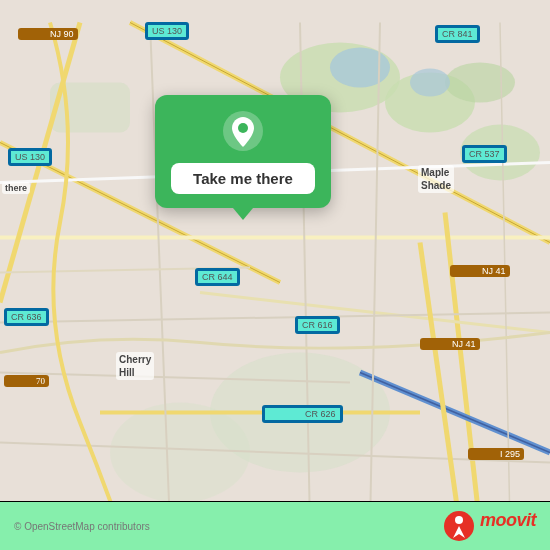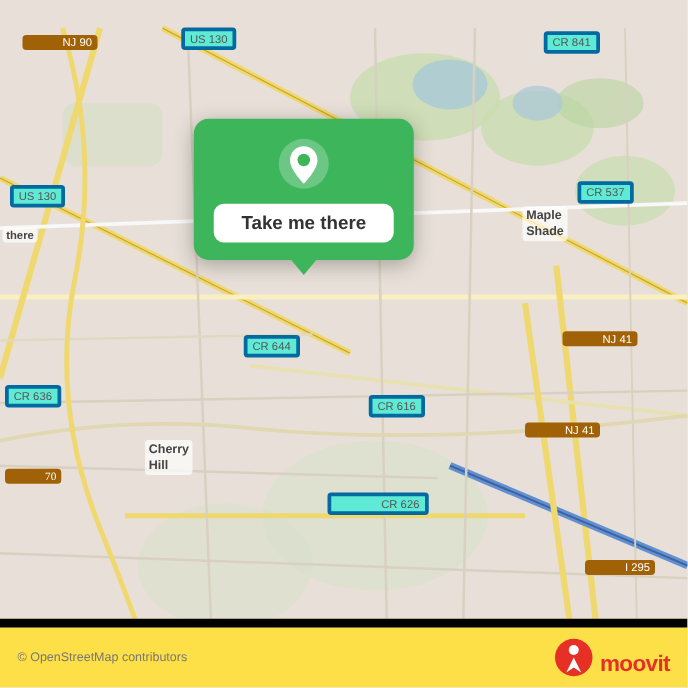--- a/index.html
+++ b/index.html
@@ -60,26 +60,26 @@
       cursor: pointer;
       white-space: nowrap;
     }
 
     
     .bottom-bar {
       position: absolute;
       bottom: 0;
       left: 0;
       width: 100%;
-      background: #fde047;
+      background: #86efac;
       padding: 8px 14px;
       display: flex;
       align-items: center;
       justify-content: space-between;
-      border-top: 7px solid #000000;
+      border-top: 1px solid #000000;
       z-index: 20;
     }
 
     .bottom-bar-left {
       display: flex;
       flex-direction: column;
       gap: 1px;
     }
 
     .attribution {
@@ -88,22 +88,23 @@
     }
 
     .location-title {
       font-size: 13px;
       color: #222;
       font-weight: 500;
     }
 
     .moovit-logo {
       display: flex;
-      align-items: flex-end;
+      align-items: flex-start;
       gap: 5px;
+      font-style: italic;
     }
 
     .moovit-icon {
       width: 32px;
       height: 32px;
     }
 
     .moovit-text {
       font-size: 18px;
       font-weight: bold;
@@ -211,21 +212,21 @@
   </svg>
 
   <div class="road-label highway-label" style="top:28px; left:18px;">NJ 90</div>
   <div class="road-label" style="top:22px; left:145px;">US 130</div>
   <div class="road-label" style="top:148px; left:8px;">US 130</div>
   <div class="road-label" style="top:25px; left:435px;">CR 841</div>
   <div class="road-label" style="top:145px; left:462px;">CR 537</div>
   <div class="road-label" style="top:308px; left:4px;">CR 636</div>
   <div class="road-label" style="top:268px; left:195px;">CR 644</div>
   <div class="road-label" style="top:316px; left:295px;">CR 616</div>
-  <div class="road-label" style="top:394px; left:262px;padding-left:40px;">CR 626</div>
+  <div class="road-label" style="top:405px; left:262px;padding-left:40px;">CR 626</div>
   <div class="road-label highway-label" style="top:265px; left:450px;">NJ 41</div>
   <div class="road-label highway-label" style="top:338px; left:420px;">NJ 41</div>
   <div class="road-label highway-label" style="top:448px; left:468px;">I 295</div>
   <div class="road-label highway-label" style="top:375px; left:4px;font-family:Liberation Serif, serif;">70</div>
 
   <div class="map-label" style="top:182px; left:2px; font-size:9px;">there</div>
   <div class="map-label" style="top:165px; left:418px; font-size:10px; line-height:13px; text-align:left;">Maple<br>Shade</div>
   <div class="map-label" style="top:352px; left:116px; font-size:10px; line-height:13px; text-align:left;">Cherry<br>Hill</div>
 
   <div class="location-card">

